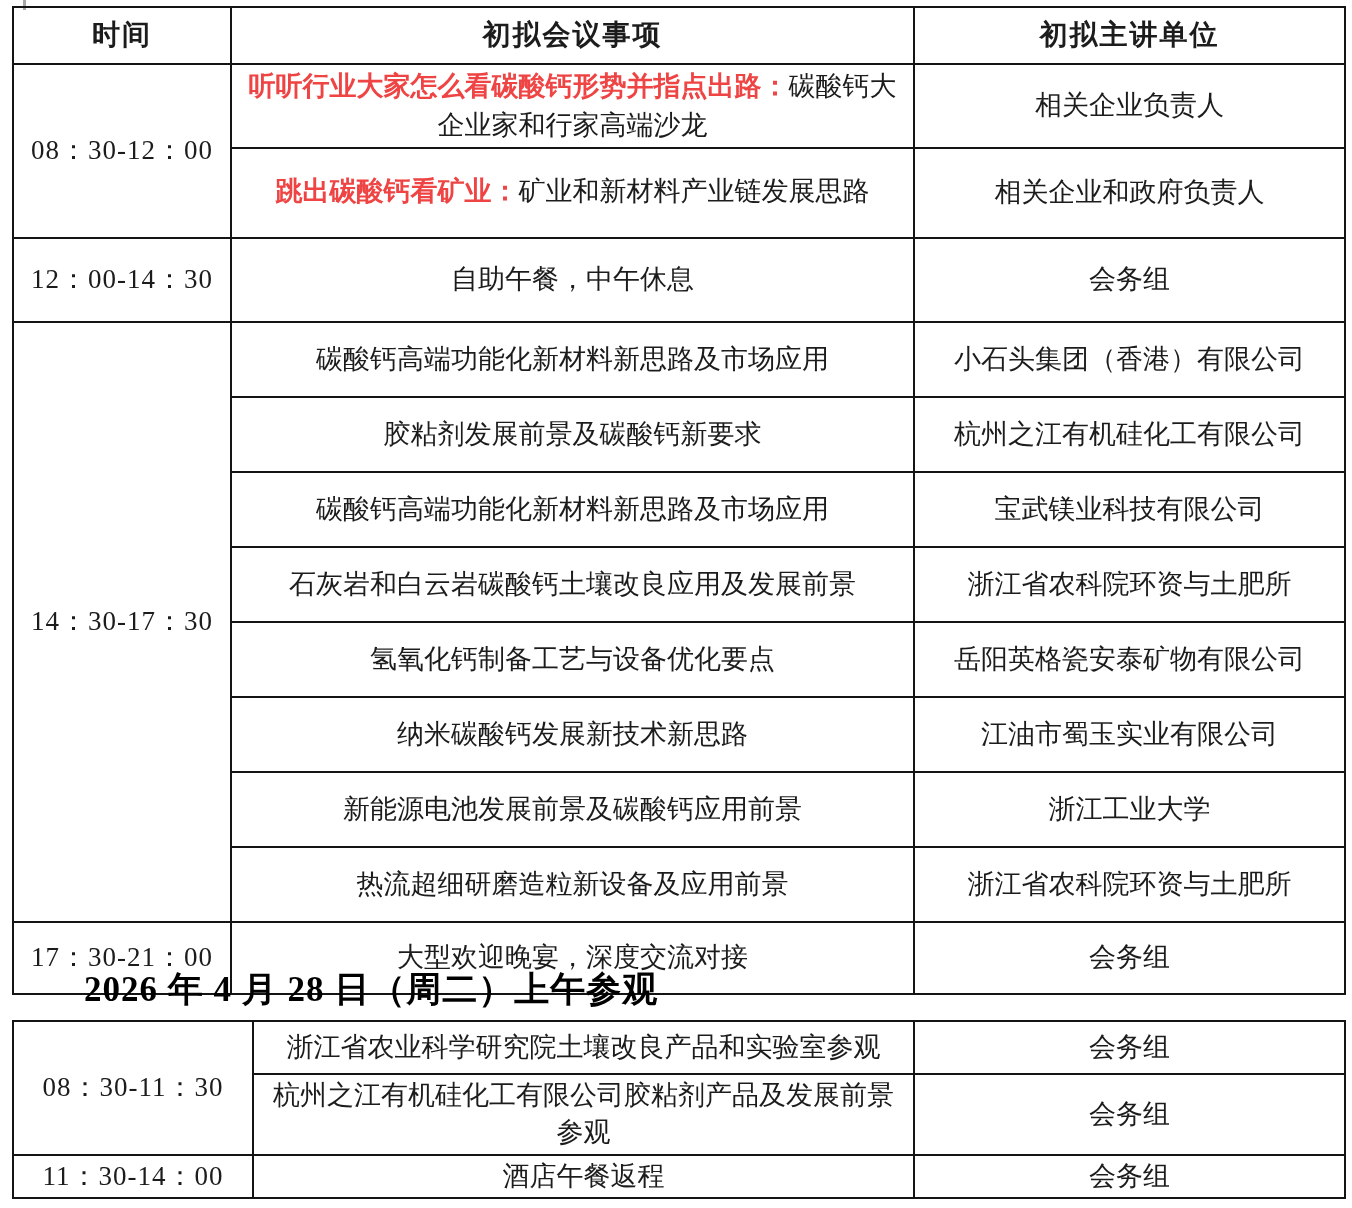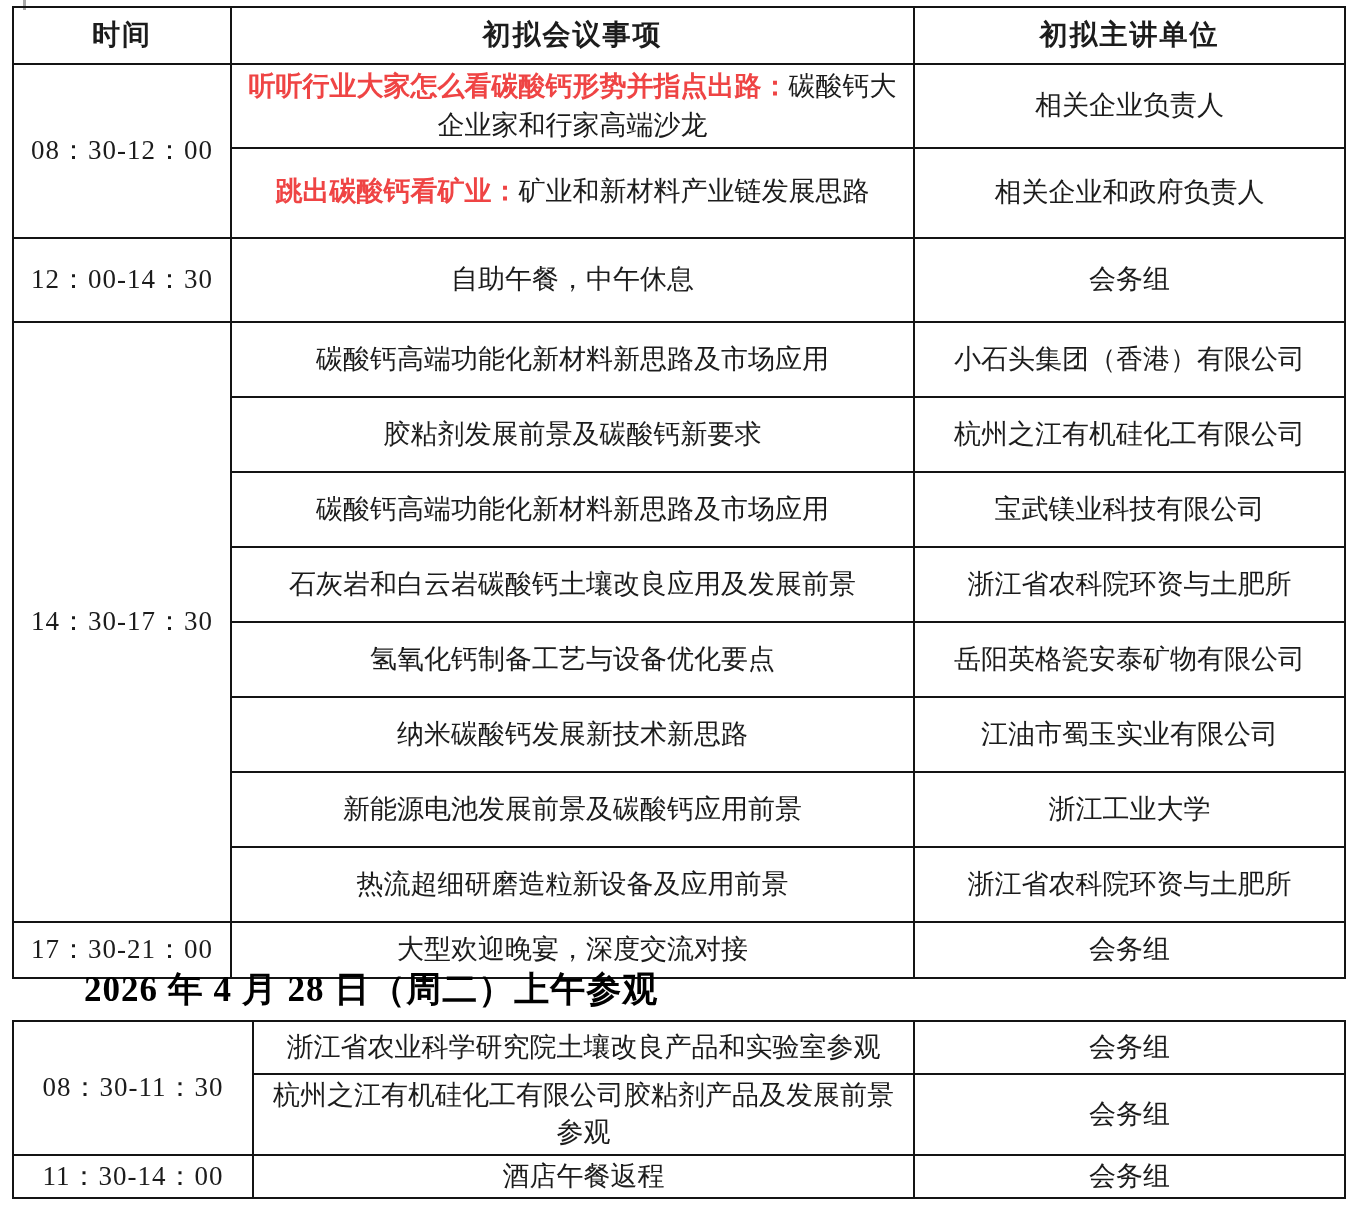--- a/index.html
+++ b/index.html
@@ -19,21 +19,21 @@
     overflow:hidden;word-break:break-all;
   }
   .tbl th{font-weight:bold;font-size:28px;letter-spacing:2px;}
   .time{font-size:26px;letter-spacing:1px;white-space:nowrap;}
   .vtop{vertical-align:top;padding-top:12px;border-radius:6px;}
   .bold{font-weight:bold;}
   .hei{font-family:Liberation Mono, monospace;font-weight:bold;color:#ef4444;}
   .pad12{padding-left:12px;padding-right:12px;}
   .pad28{padding-left:28px;padding-right:28px;}
   tr.h57{height:57px;} tr.h84{height:84px;} tr.h70{height:90px;} tr.h74{height:84px;}
-  tr.h75{height:75px;} tr.h72{height:56px;} tr.h53{height:53px;} tr.h82{height:62px;} tr.h47{height:40px;border-radius:13px;}
+  tr.h75{height:75px;} tr.h72{height:72px;} tr.h53{height:53px;} tr.h82{height:62px;} tr.h47{height:40px;border-radius:13px;}
   .section-title{
     position:absolute;left:84px;top:966px;font-size:35px;font-weight:bold;color:#000;
     letter-spacing:1px;line-height:48px;white-space:nowrap;
   }
 </style>
 </head>
 <body>
 
 <div class="page">
 

